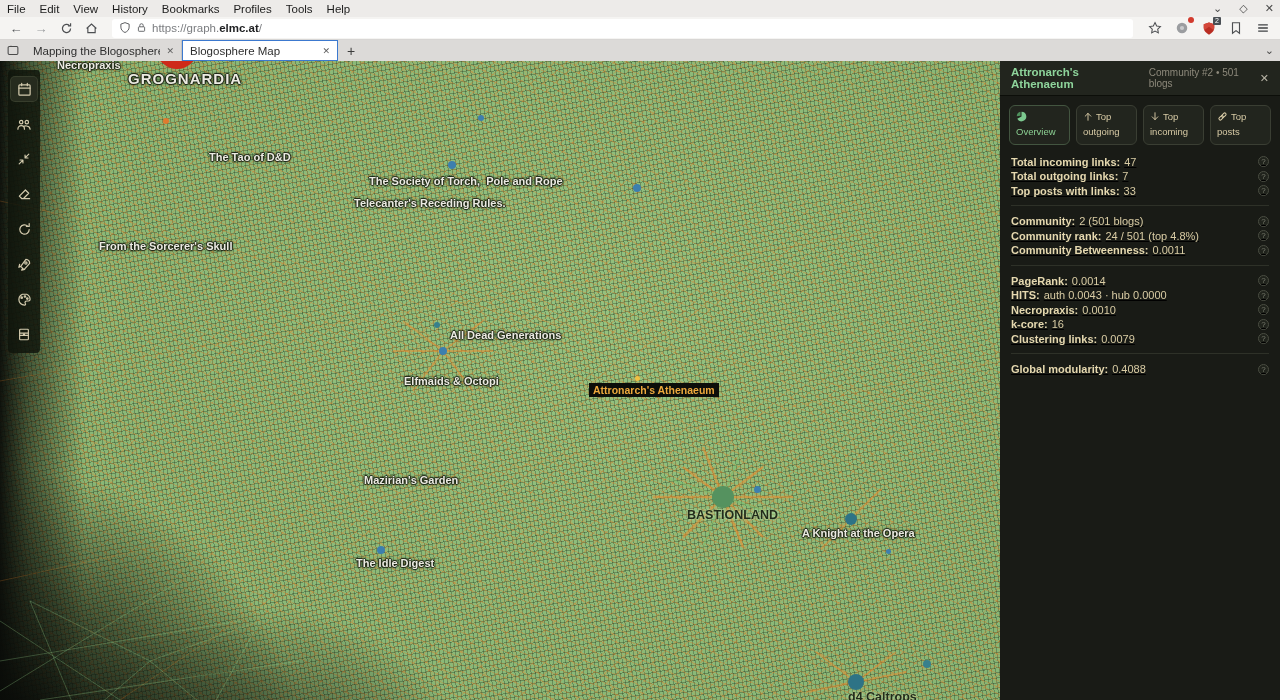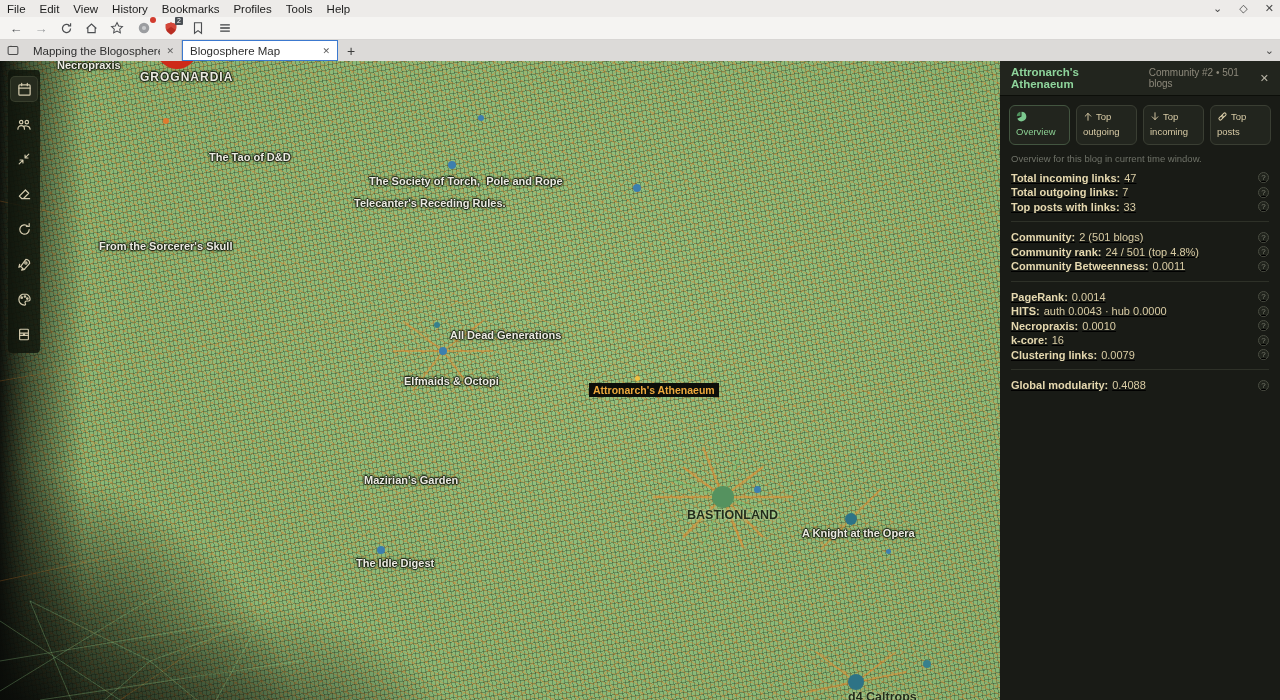--- a/index.html
+++ b/index.html
@@ -44,21 +44,21 @@
       repeating-linear-gradient(64deg, rgba(238,150,52,0.17) 0 2px, rgba(0,0,0,0) 2px 12px),
       repeating-linear-gradient(-10deg, rgba(26,42,19,0.32) 0 1px, rgba(0,0,0,0) 1px 5px),
       repeating-linear-gradient(82deg, rgba(22,36,17,0.3) 0 1px, rgba(0,0,0,0) 1px 4px),
       radial-gradient(900px 640px at 60% 40%, rgba(148,194,128,1) 0%, rgba(140,186,121,0.9) 55%, rgba(130,176,112,0.75) 100%),
       #7aa96b;
   }
   .graph svg.edges { position:absolute; left:0; top:0; z-index:1; }
   .node { position:absolute; border-radius:50%; z-index:2; }
   .glabel { position:absolute; z-index:3; font-size:11px; font-weight:bold; color:#ecebe2; white-space:pre;
     text-shadow:-1px 0 1px #1d2516, 1px 0 1px #1d2516, 0 -1px 1px #1d2516, 0 1px 1px #1d2516, 0 0 3px #1d2516; }
-  .glabel.lg { font-size:12px; letter-spacing:1px;padding-left:12px; }
+  .glabel.lg { font-size:15px; letter-spacing:1px; }
   .glabel.dk { color:#222b1a; font-size:12.5px; text-shadow:0 0 2px rgba(195,228,172,0.95), 0 0 4px rgba(195,228,172,0.7); }
   .glabel.hl { color:#eda93d; background:#0c0e0a; padding:1px 4px; font-size:10.5px; text-shadow:none; }
 
   .side-tools { position:absolute; left:8px; top:9px; width:32px; padding:7px 0; z-index:4;
     background:rgba(15,19,11,0.82); border-radius:4px; display:flex; flex-direction:column; align-items:center; gap:11px; }
   .tool { width:26px; height:24px; display:flex; align-items:center; justify-content:center; border-radius:4px; }
   .tool.active { background:#262b1e; box-shadow:0 0 0 1px #373d2c; }
   .tool svg, .search-tool svg { stroke:#d4cbae; fill:none; stroke-width:1.3; stroke-linecap:round; stroke-linejoin:round; }
   .search-tool { position:absolute; left:12px; bottom:12px; z-index:4; }
 
@@ -110,20 +110,34 @@
     <svg width="13" height="13" viewBox="0 0 16 16">
         <path d="M13 8a5 5 0 1 1-1.4-3.5" stroke="#4d4f52" stroke-width="1.5" fill="none"></path>
         <path d="M13 1.5v3.2h-3.2" fill="none" stroke="#4d4f52" stroke-width="1.5"></path>
       </svg>
   </span>
   <span class="nav-ic">
     <svg width="13" height="13" viewBox="0 0 16 16">
         <path d="M2 8l6-5.5L14 8M3.5 7v6h9V7" stroke="#4d4f52" stroke-width="1.4" fill="none"></path>
       </svg>
   </span>
+  <div class="urlbar">
+    <span>
+      <svg width="12" height="13" viewBox="0 0 16 16">
+          <path d="M8 1.5l5.5 2v4c0 3.6-2.3 5.7-5.5 7.2C4.8 13.2 2.5 11.1 2.5 7.5v-4z" stroke="#5a5c5f" stroke-width="1.3" fill="none"></path>
+        </svg>
+    </span>
+    <span>
+      <svg width="11" height="13" viewBox="0 0 16 16">
+          <rect x="3.5" y="7" width="9" height="6.5" rx="1" stroke="#5a5c5f" stroke-width="1.3" fill="none"></rect>
+          <path d="M5.5 7V5a2.5 2.5 0 0 1 5 0v2" stroke="#5a5c5f" stroke-width="1.3" fill="none"></path>
+        </svg>
+    </span>
+    <span class="url-text"><span>https://graph.</span><b>elmc.at</b><span>/</span></span>
+  </div>
   <span class="tb-ic">
     <svg width="14" height="14" viewBox="0 0 16 16">
         <path d="M8 1.8l1.9 3.9 4.3.6-3.1 3 .7 4.3L8 11.6l-3.8 2 .7-4.3-3.1-3 4.3-.6z" stroke="#4d4f52" stroke-width="1.2" fill="none"></path>
       </svg>
   </span>
   <span class="tb-ic">
     <svg width="14" height="14" viewBox="0 0 16 16">
         <circle cx="8" cy="8" r="6" fill="#9b9da0"></circle>
         <circle cx="8" cy="8" r="2.4" fill="#c9cbcd"></circle>
       </svg>
@@ -335,21 +349,20 @@
       <button class="ptab">
         <span class="ticon"><svg width="11" height="11" viewBox="0 0 16 16">
               <g transform="rotate(-45 8 8)">
                 <rect x="1.5" y="6" width="7.5" height="4" rx="2"></rect>
                 <rect x="7" y="6" width="7.5" height="4" rx="2"></rect>
               </g>
             </svg></span><span>Top posts</span>
       </button>
     </div>
 
-    <div class="hint">Overview for this blog in current time window.</div>
     <div id="statgroups">
         <div class="stat-group">
           <div class="stat-row">
             <span class="stat-text"><b>Total incoming links:</b>47</span>
             <span class="qmark">?</span>
           </div>
           <div class="stat-row">
             <span class="stat-text"><b>Total outgoing links:</b>7</span>
             <span class="qmark">?</span>
           </div>

